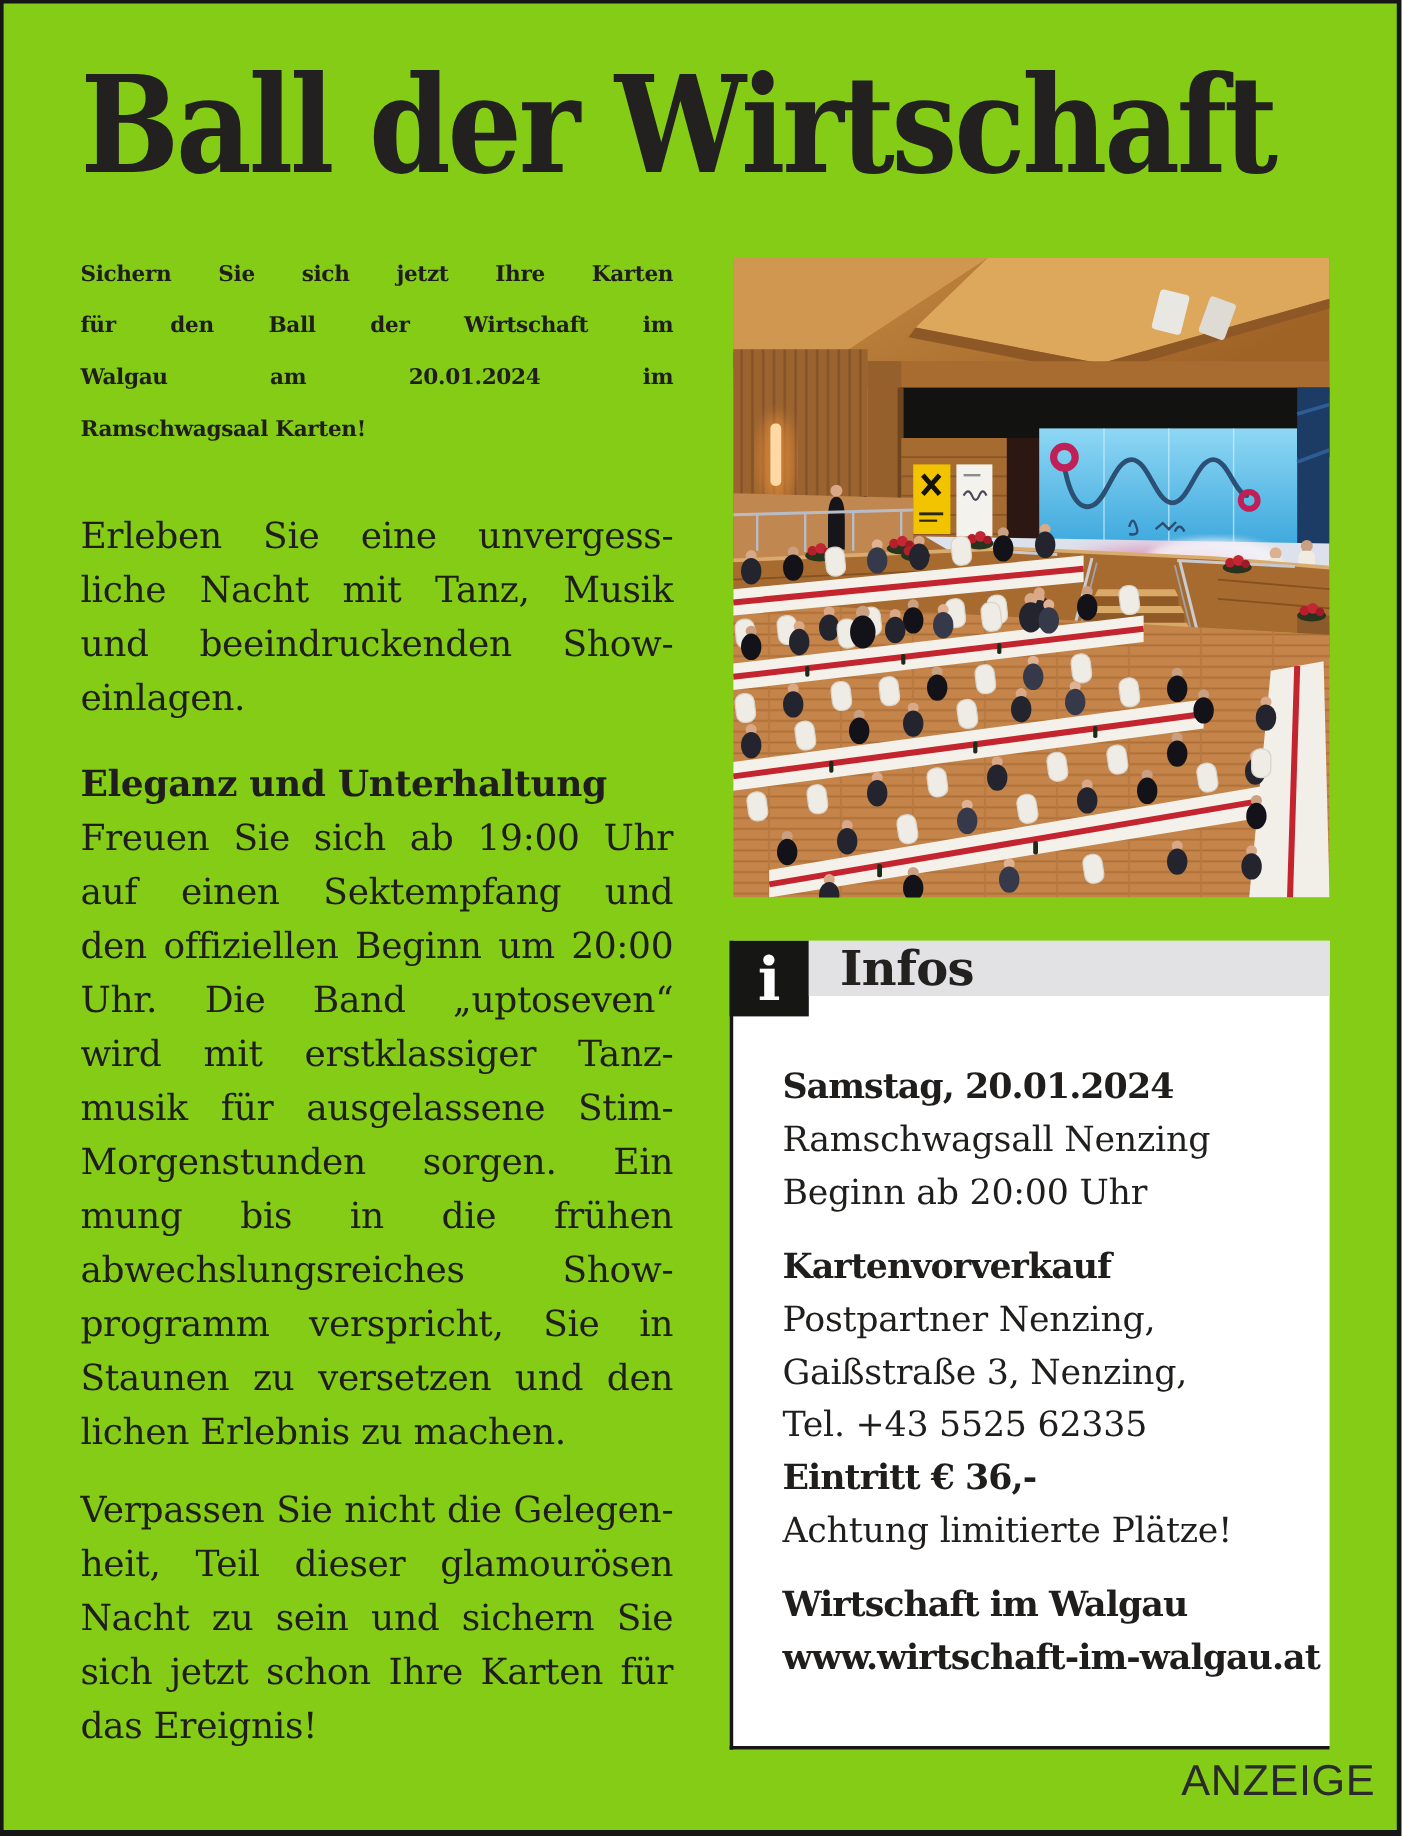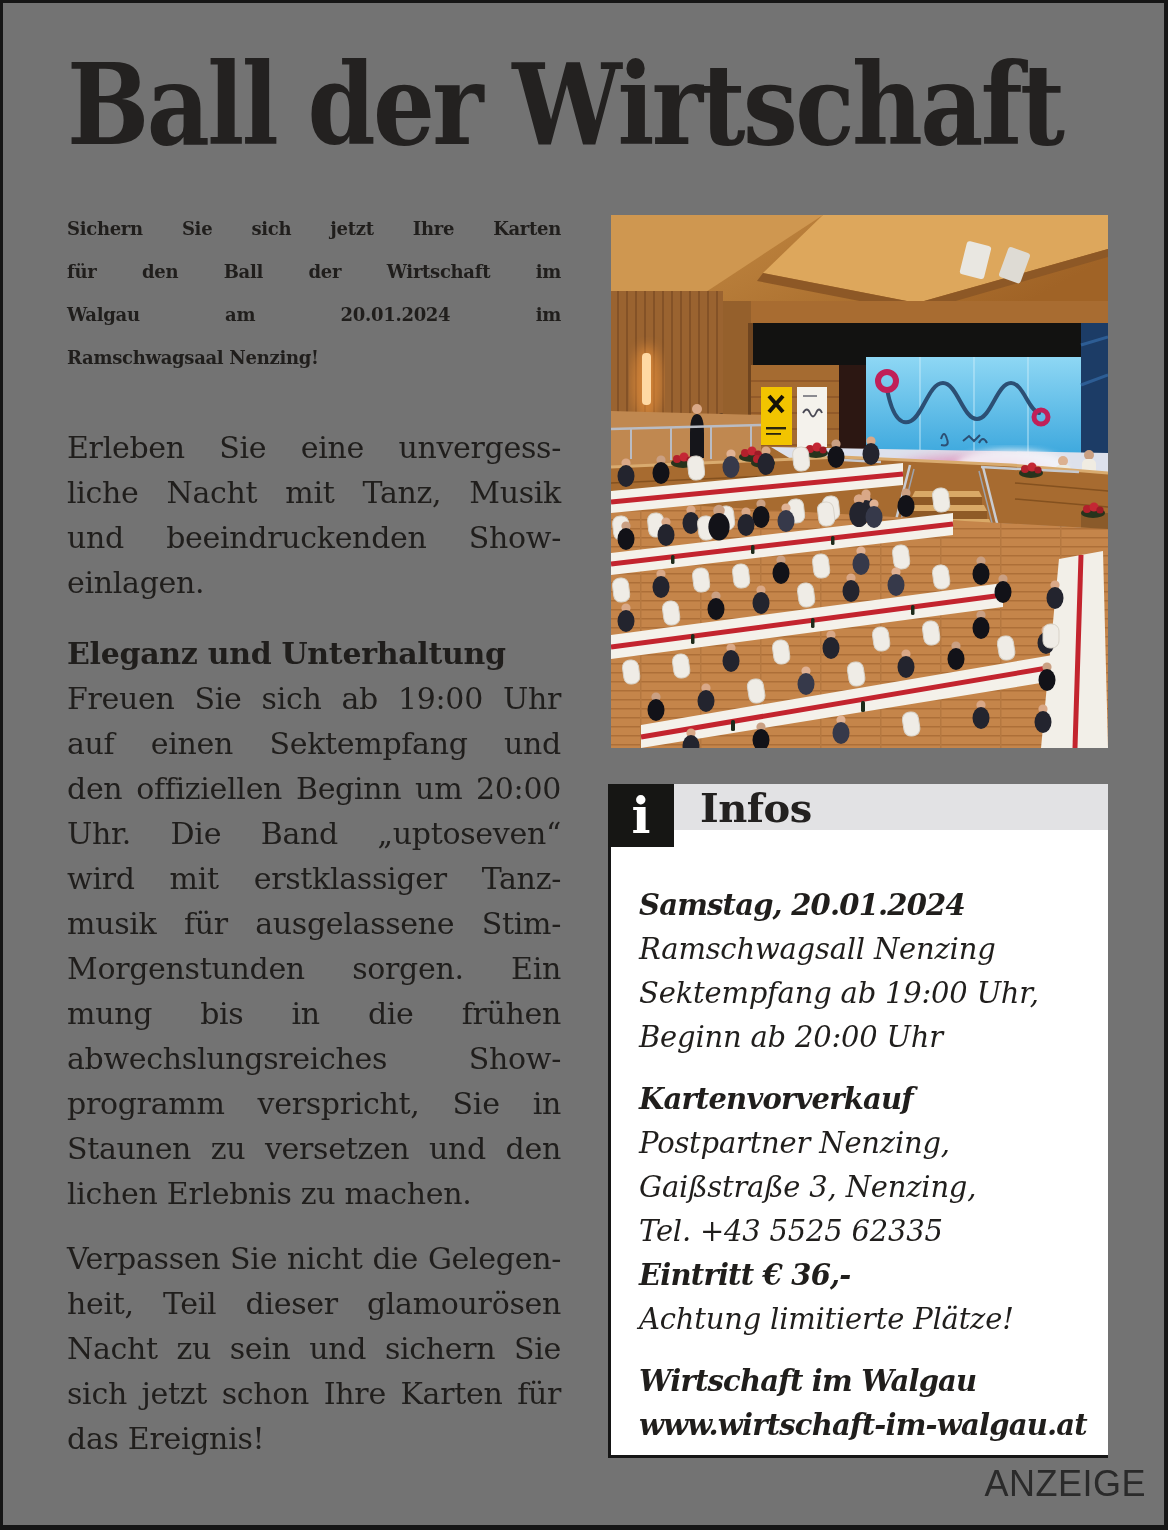--- a/index.html
+++ b/index.html
@@ -1,20 +1,20 @@
 <!DOCTYPE html>
 <html><head>
 <meta charset="utf-8">
 <style>
   html,body{margin:0;padding:0;background:#ffffff;}
   .page{
     position:relative;
     width:1168px;height:1530px;
     box-sizing:border-box;
-    background:#737373;
+    background:#84cc16;
     border:3px solid #161616;
     border-right-width:4px;
     border-bottom-width:5px;
     overflow:hidden;
     font-family:"DejaVu Serif", serif;
     color:#201e1c;
   }
   .headline{
     position:absolute;left:64px;top:40px;margin:0;
     font-size:112px;font-weight:700;letter-spacing:-3px;
@@ -48,21 +48,21 @@
   .ib-icon{
     width:66px;height:63px;background:#161614;color:#ffffff;
     display:flex;align-items:center;justify-content:center;
     font-weight:700;font-size:50px;font-family:"DejaVu Serif", serif;
   }
   .ib-bar{
     flex:1;height:46px;background:#e2e2e4;
     display:flex;align-items:center;padding-left:26px;
     font-size:40px;font-weight:700;color:#232120;letter-spacing:-.5px;
   }
-  .ib-body{padding:36px 8px 0 28px;font-style:italic;}
+  .ib-body{padding:36px 8px 0 41px;}
   .ib-line{font-size:29px;line-height:44px;letter-spacing:-.2px;}
   .ib-line.b{font-weight:700;letter-spacing:-.8px;}
   .ib-gap{height:18px;}
 
   .anzeige{
     position:absolute;right:18px;top:1460px;
     font-family:"Liberation Sans","DejaVu Sans",sans-serif;
     font-size:36px;color:#2a2a2a;letter-spacing:.5px;margin-left:44px;
   }
 </style>
@@ -71,21 +71,21 @@
 
 <div class="page">
 
   <h1 class="headline">Ball der Wirtschaft</h1>
 
   <div class="left-col">
     <div class="para lead">
       <div class="line">Sichern Sie sich jetzt Ihre Karten</div>
       <div class="line">für den Ball der Wirtschaft im</div>
       <div class="line">Walgau am 20.01.2024 im</div>
-      <div class="line last">Ramschwagsaal Nenzing!</div>
+      <div class="line last">Ramschwagsaal Karten!</div>
     </div>
 
     <div class="para body p1">
       <div class="line">Erleben Sie eine unvergess-</div>
       <div class="line">liche Nacht mit Tanz, Musik</div>
       <div class="line">und beeindruckenden Show-</div>
       <div class="line last">einlagen.</div>
     </div>
 
     <h2 class="subhead">Eleganz und Unterhaltung</h2>
@@ -360,21 +360,20 @@
       <div class="ib-icon">
         <span>i</span>
       </div>
       <div class="ib-bar">
         <span>Infos</span>
       </div>
     </div>
     <div class="ib-body">
       <div class="ib-line b">Samstag, 20.01.2024</div>
       <div class="ib-line">Ramschwagsall Nenzing</div>
-      <div class="ib-line">Sektempfang ab 19:00 Uhr,</div>
       <div class="ib-line">Beginn ab 20:00 Uhr</div>
       <div class="ib-gap"></div>
       <div class="ib-line b">Kartenvorverkauf</div>
       <div class="ib-line">Postpartner Nenzing,</div>
       <div class="ib-line">Gaißstraße 3, Nenzing,</div>
       <div class="ib-line">Tel. +43 5525 62335</div>
       <div class="ib-line b">Eintritt € 36,-</div>
       <div class="ib-line">Achtung limitierte Plätze!</div>
       <div class="ib-gap"></div>
       <div class="ib-line b">Wirtschaft im Walgau</div>

